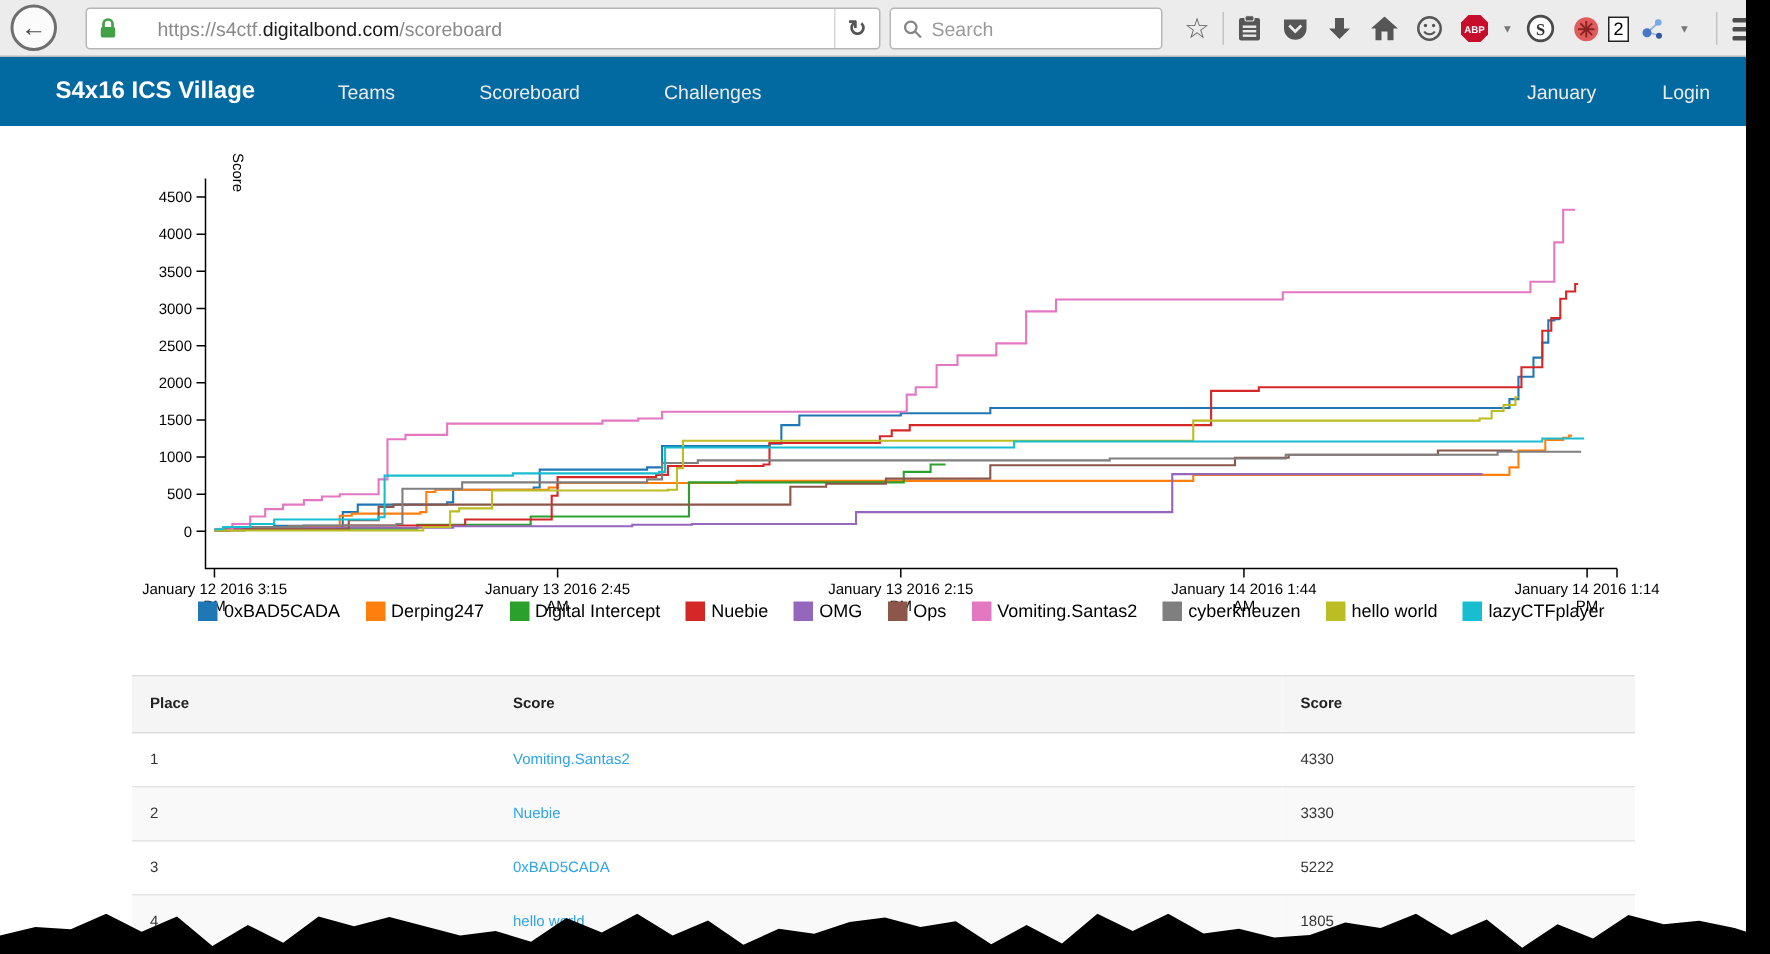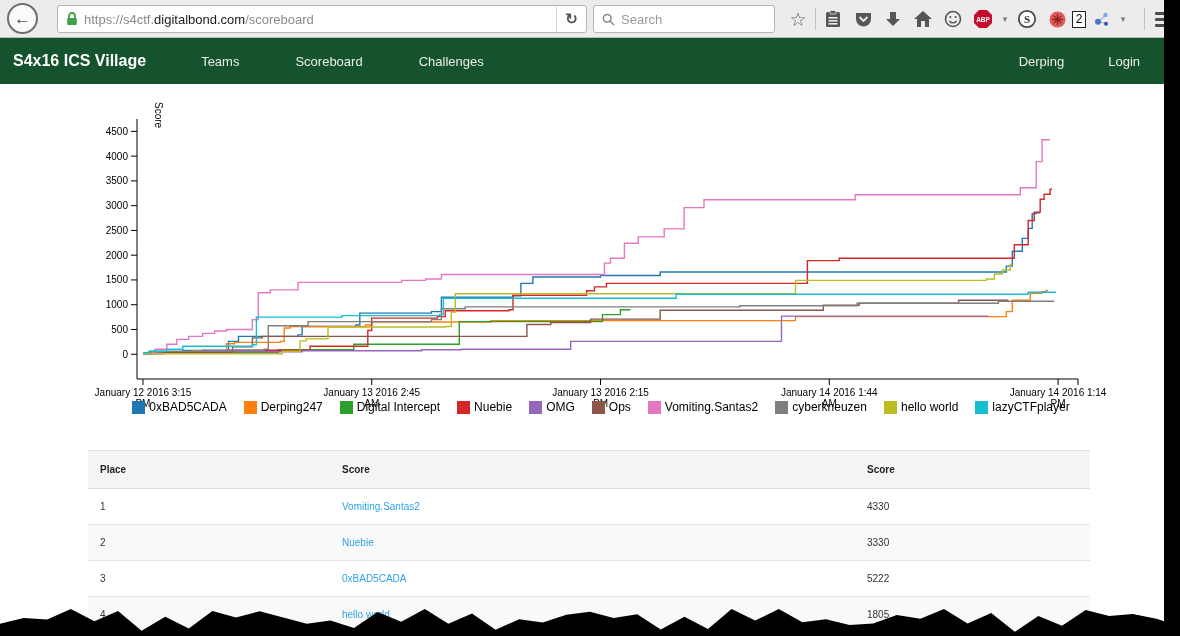--- a/index.html
+++ b/index.html
@@ -7,21 +7,21 @@
               font-family:"Liberation Sans", sans-serif; }
   .page { position:absolute; left:0; top:0; width:1164px; height:636px; background:#fff; }
 
   
   .toolbar { position:relative; width:100%; height:38px; background:#ececec;
              border-bottom:1px solid #b9b9b9; }
   .back-btn { position:absolute; left:7px; top:3px; width:31px; height:31px; border-radius:50%;
               border:2px solid #6f6f6f; background:#fbfbfb; color:#4a4a4a; font-size:17px;
               display:flex; align-items:center; justify-content:center; }
   .url-bar { position:absolute; left:57px; top:5px; width:530px; height:28px; background:#fff;
-             border:1px solid #b6b6b6; border-radius:3px; display:flex; align-items:center; }
+             border:1px solid #b6b6b6; border-radius:3px; display:flex; align-items:center;gap:21px; }
   .lock { margin:0 6px 0 8px; display:flex; }
   .url-text { font-size:13px; color:#8a8a8a; white-space:nowrap; }
   .url-text .domain { color:#1a1a1a; }
   .reload { margin-left:auto; border-left:1px solid #d8d8d8; height:100%; width:30px;
             display:flex; align-items:center; justify-content:center; color:#555; font-size:15px; font-weight:bold; }
   .search-bar { position:absolute; left:593px; top:5px; width:182px; height:28px; background:#fff;
                 border:1px solid #b6b6b6; border-radius:3px; display:flex; align-items:center; }
   .search-bar input { border:none; outline:none; font-size:13px; color:#6d28d9; width:130px;
                       font-family:"Liberation Sans", sans-serif; background:transparent; }
   .search-bar input::placeholder { color:#9a9a9a; }
@@ -31,21 +31,21 @@
   .ticon.narrow { width:14px; }
   .sep { width:1px; height:22px; background:#c4c4c4; margin:0 2px; }
   .glyph { font-size:19px; line-height:1; }
   .caret { font-size:9px; color:#777; width:10px; }
   .counter-box { width:14px; height:17px; background:#fff; border:1px solid #222; color:#000;
                  font-size:12px; display:flex; align-items:center; justify-content:center; }
   .burger { display:flex; flex-direction:column; gap:3px; margin:0 6px 0 8px; }
   .burger span { display:block; width:19px; height:3px; background:#4c4c4c; border-radius:1px; }
 
   
-  .navbar { width:100%; height:46px; background:#14532d; display:flex; align-items:center; }
+  .navbar { width:100%; height:46px; background:#0369a1; display:flex; align-items:center;padding-left:24px; }
   .brand { color:#fff; font-size:16px; font-weight:bold; margin-left:13px; }
   .nav-links { display:flex; margin-left:55px; gap:56px; }
   .nav-link { color:#ececec; font-size:13px; }
   .nav-right { margin-left:auto; display:flex; gap:44px; margin-right:24px; }
 
   
   .chart-wrap { position:relative; height:332px; margin-top:10px; }
   #chart-svg { position:absolute; left:95px; top:0; }
   #legend { position:absolute; left:95px; top:306px; width:1012px; display:flex;
             justify-content:center; align-items:center; gap:17px; }
@@ -179,21 +179,21 @@
   </div>
 
   <div class="navbar">
     <span class="brand">S4x16 ICS Village</span>
     <span class="nav-links">
       <span class="nav-link">Teams</span>
       <span class="nav-link">Scoreboard</span>
       <span class="nav-link">Challenges</span>
     </span>
     <span class="nav-right">
-      <span class="nav-link">Derping</span>
+      <span class="nav-link">January</span>
       <span class="nav-link">Login</span>
     </span>
   </div>
 
   <div class="chart-wrap">
     <svg id="chart-svg" width="1012" height="318">
         <path d="M42,25 V285 H983" stroke="#000" fill="none" stroke-width="1"></path>
         <line x1="36" y1="260.23809523809524" x2="42" y2="260.23809523809524" stroke="#000" stroke-width="1"></line>
         <text x="33" y="263.73809523809524" font-size="10" text-anchor="end" fill="#000">0</text>
         <line x1="36" y1="235.47619047619048" x2="42" y2="235.47619047619048" stroke="#000" stroke-width="1"></line>

